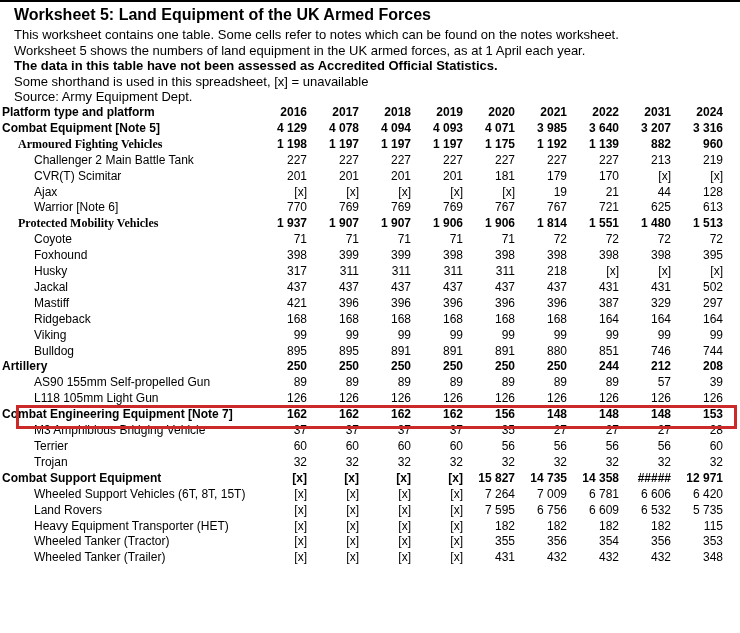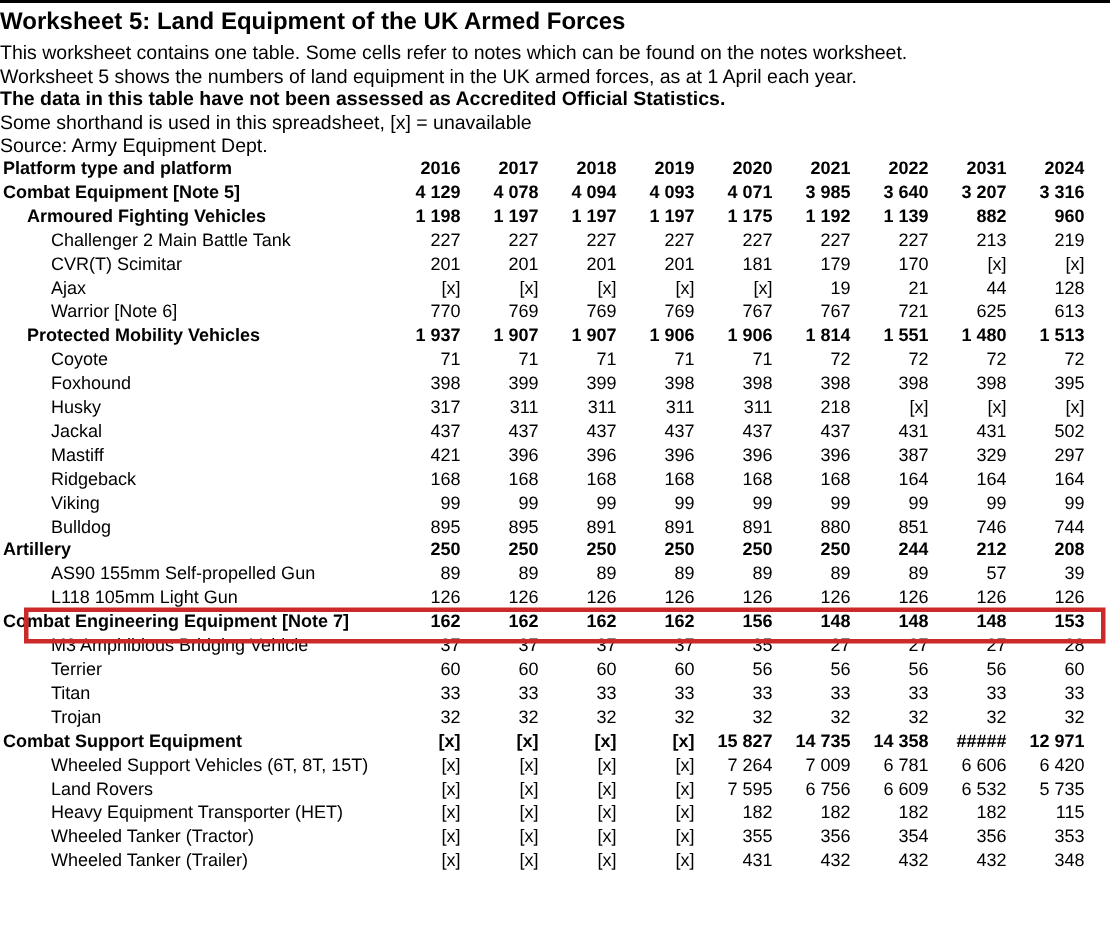--- a/index.html
+++ b/index.html
@@ -7,21 +7,21 @@
     position: relative;
     width: 740px;
     height: 633px;
     background: #ffffff;
     border-top: 2px solid #000;
     box-sizing: border-box;
     overflow: hidden;
     font-family: "Liberation Sans", sans-serif;
     color: #000;
   }
-  .intro { padding: 2px 0 0 0; }
+  .intro { padding: 2px 0 0 14px; }
   .title {
     font-size: 16px;
     font-weight: bold;
     line-height: 19px;
     margin: 1px 0 3px 0;
     white-space: nowrap;
   }
   .meta-line {
     font-size: 13px;
     line-height: 15.6px;
@@ -41,21 +41,21 @@
     line-height: 15.9px;
     white-space: nowrap;
     overflow: hidden;
     font-weight: normal;
   }
   th.label-col, td.label-col { width: 253px; text-align: left; }
   th.num, td.num { width: 52px; text-align: right; }
   tr.header-row th { font-weight: bold; }
   tr.bold td { font-weight: bold; }
   .indent0 { padding-left: 2px !important; }
-  .indent1 { padding-left: 18px !important; }
+  .indent1 { padding-left: 18px !important; font-family: Liberation Serif, serif; }
   .indent2 { padding-left: 34px !important; }
   .highlight-box {
     position: absolute;
     border: 3px solid #cc2929;
     box-sizing: border-box;
     pointer-events: none;
     background: transparent;
   }
 </style>
 </head>
@@ -335,32 +335,20 @@
           <td class="num">60</td>
           <td class="num">60</td>
           <td class="num">60</td>
           <td class="num">56</td>
           <td class="num">56</td>
           <td class="num">56</td>
           <td class="num">56</td>
           <td class="num">60</td>
         </tr>
         <tr>
-          <td class="label-col indent2">Titan</td>
-          <td class="num">33</td>
-          <td class="num">33</td>
-          <td class="num">33</td>
-          <td class="num">33</td>
-          <td class="num">33</td>
-          <td class="num">33</td>
-          <td class="num">33</td>
-          <td class="num">33</td>
-          <td class="num">33</td>
-        </tr>
-        <tr>
           <td class="label-col indent2">Trojan</td>
           <td class="num">32</td>
           <td class="num">32</td>
           <td class="num">32</td>
           <td class="num">32</td>
           <td class="num">32</td>
           <td class="num">32</td>
           <td class="num">32</td>
           <td class="num">32</td>
           <td class="num">32</td>

